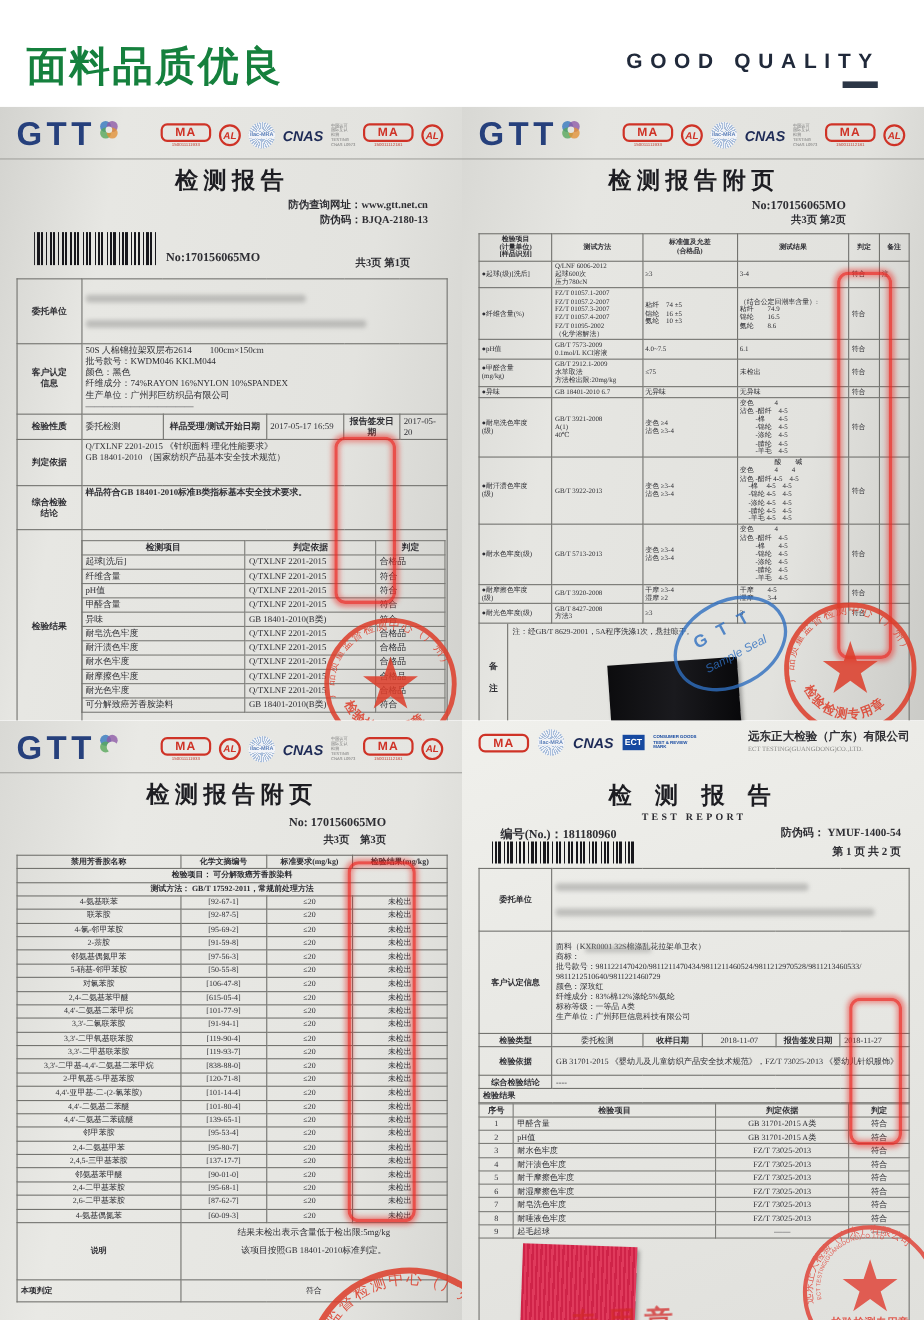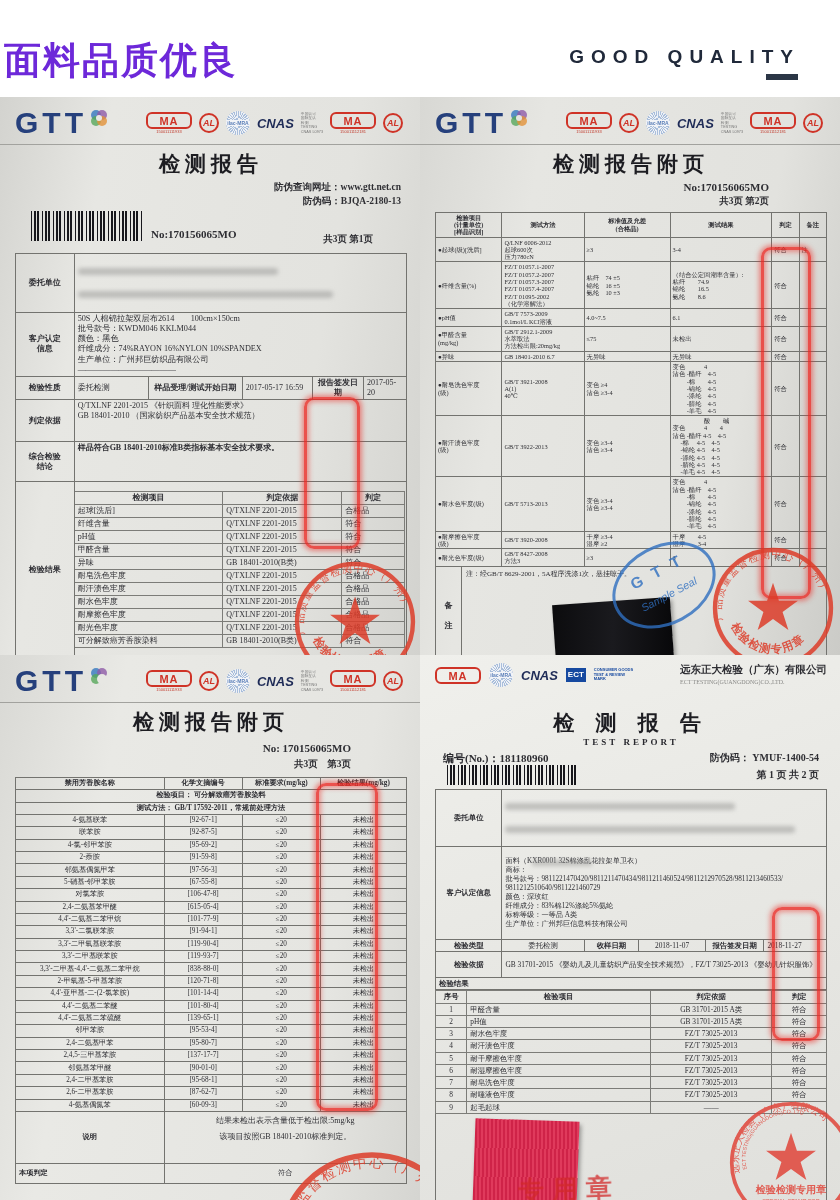--- a/index.html
+++ b/index.html
@@ -1,22 +1,22 @@
 <!DOCTYPE html>
 <html><head>
 <meta charset="utf-8">
 <style>
   * { margin:0; padding:0; box-sizing:border-box; }
   body { font-family:"Liberation Serif","DejaVu Serif",serif; background:#fff; }
   .page { position:relative; width:840px; height:1200px; background:#fff; overflow:hidden; }
 
   
   .hero { position:relative; height:97px; background:#fff; }
-  .hero-title { position:absolute; left:4px; top:36px; font-family:"Liberation Sans","DejaVu Sans",sans-serif;
-                font-size:37px; font-weight:bold; color:#6d28d9; letter-spacing:2px; }
+  .hero-title { position:absolute; left:24px; top:36px; font-family:"Liberation Sans","DejaVu Sans",sans-serif;
+                font-size:37px; font-weight:bold; color:#15803d; letter-spacing:2px; }
   .hero-en { position:absolute; right:40px; top:46px; font-family:"Liberation Sans","DejaVu Sans",sans-serif;
              font-size:19px; font-weight:bold; color:#20293a; letter-spacing:7px; }
   .hero-underline { position:absolute; right:42px; top:74px; width:32px; height:6px; background:#2b3646; }
 
   
   .grid { position:absolute; top:97px; left:0; width:840px; height:1103px;
           display:grid; grid-template-columns:420px 420px; grid-template-rows:558px 545px; }
   .quad { position:relative; overflow:hidden; }
   .paper { position:absolute; inset:0; padding:8px 13px 0 15px; color:#2e2e33; }
   .q1 .paper { background:linear-gradient(100deg,#d3d3cf,#e7e7e3 22%,#e3e3df 70%,#d2d2ce); }
@@ -40,21 +40,21 @@
           display:flex; align-items:center; justify-content:center; text-align:center;
           background:repeating-conic-gradient(#a9bedb 0 6deg,#eef1f6 6deg 12deg); }
   .ilac span { background:#f2f4f8; border-radius:2px; padding:0 1px; }
   .cnas { font-weight:bold; font-size:13px; color:#1d2a56; font-style:italic; letter-spacing:0; }
   .accred { font-size:3.8px; color:#777; line-height:1.2; white-space:pre-line; text-align:left; }
   .head-rule { border-bottom:1px solid #a2a29e; margin:3px -13px 5px -15px; }
 
   
   .rpt-title { text-align:center; font-size:21px; font-weight:bold; letter-spacing:5px; color:#1d1d22; }
   .rpt-title-en { text-align:center; font-size:9px; font-weight:bold; letter-spacing:3px; color:#2a2a30; }
-  .af-block { text-align:right; font-size:9.5px; font-weight:bold; margin:2px 6px 0 0; line-height:1.5; }
+  .af-block { text-align:right; font-size:9.5px; font-weight:bold; margin:2px 18px 0 0; line-height:1.5; }
   .no-line { font-size:11px; font-weight:bold; }
   .pages-line { font-size:9.5px; font-weight:bold; }
   .barcode { background:repeating-linear-gradient(90deg,#17171c 0 1px,transparent 1px 3px,#17171c 3px 5px,
              transparent 5px 6px,#17171c 6px 8px,transparent 8px 11px); }
 
   table { border-collapse:collapse; width:100%; table-layout:fixed; }
   th,td { border:1px solid #73736f; padding:1px 3px; font-size:8px; line-height:1.25;
           vertical-align:middle; white-space:pre-line; word-wrap:break-word; text-align:left; }
   th { font-weight:bold; text-align:center; }
   .inner th, .inner td { border-color:#7c7c78; }
@@ -94,21 +94,21 @@
   .q3-metarow { font-weight:bold; text-align:left;margin-top:12px; }
 
   .q4-head { display:flex; align-items:flex-start; height:42px; }
   .q4-company { margin-left:auto; text-align:left; }
   .q4-company .cn { font-size:10.5px; font-weight:bold; color:#2e2e33; }
   .q4-company .en { font-size:6px; color:#8a8a88; margin-top:2px; }
   .ect-box { width:20px; height:14px; background:#1649a0; color:#fff; font-family:"Liberation Sans",sans-serif;
              font-weight:bold; font-size:8px; text-align:center; line-height:14px; }
   .ect-mark { font-size:4px; color:#1649a0; font-weight:bold; line-height:1.2; white-space:pre-line; }
   .q4-codes { position:relative; height:40px; margin-top:2px; }
-  .q4-no { position:absolute; left:8px; top:2px; font-size:11px; font-weight:bold; }
+  .q4-no { position:absolute; left:20px; top:2px; font-size:11px; font-weight:bold; }
   .q4-barcode { position:absolute; left:12px; top:16px; width:130px; height:20px; }
   .q4-af { position:absolute; right:8px; top:0; text-align:right; font-size:10px; font-weight:bold; line-height:1.7; }
   .q4 th, .q4 td { font-size:7.4px; }
   .q4 .inner td { text-align:center; }
   .q4 .inner td:nth-child(2) { text-align:left; }
   .q4-swatchbox { position:relative; border:1px solid #73736f; border-top:none; height:118px; }
   .q4-brand-blur { position:absolute; width:60px; height:6px; background:#9a9a98; filter:blur(2px); opacity:.5; }
 
   .stamp text, .stamp textPath { font-family:"Liberation Sans","DejaVu Sans",sans-serif; }
 </style>
@@ -576,21 +576,21 @@
                 <td>未检出</td>
               </tr>
               <tr>
                 <td>邻氨基偶氮甲苯</td>
                 <td>[97-56-3]</td>
                 <td>≤20</td>
                 <td>未检出</td>
               </tr>
               <tr>
                 <td>5-硝基-邻甲苯胺</td>
-                <td>[67-55-8]</td>
+                <td>[50-55-8]</td>
                 <td>≤20</td>
                 <td>未检出</td>
               </tr>
               <tr>
                 <td>对氯苯胺</td>
                 <td>[106-47-8]</td>
                 <td>≤20</td>
                 <td>未检出</td>
               </tr>
               <tr>
@@ -794,20 +794,24 @@
             <th>检验类型</th>
             <td style="text-align:center">委托检测</td>
             <th>收样日期</th>
             <td style="text-align:center">2018-11-07</td>
             <th>报告签发日期</th>
             <td style="text-align:left">2018-11-27</td>
           </tr>
           <tr>
             <th style="height:26px">检验依据</th>
             <td colspan="5">GB 31701-2015 《婴幼儿及儿童纺织产品安全技术规范》，FZ/T 73025-2013 《婴幼儿针织服饰》</td>
+          </tr>
+          <tr>
+            <th>综合检验结论</th>
+            <td colspan="5">----</td>
           </tr>
           <tr>
             <td colspan="6" style="font-weight:bold">检验结果</td>
           </tr>
         </tbody>
           </table>
         <table class="inner" style="border-top:none">
           <colgroup>
               <col style="width:8%">
               <col style="width:47%">

